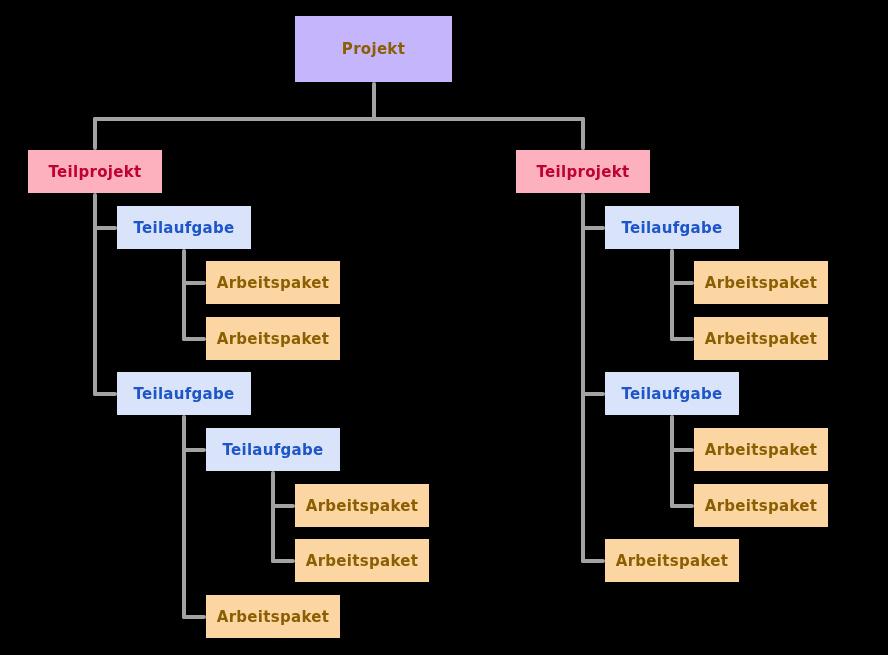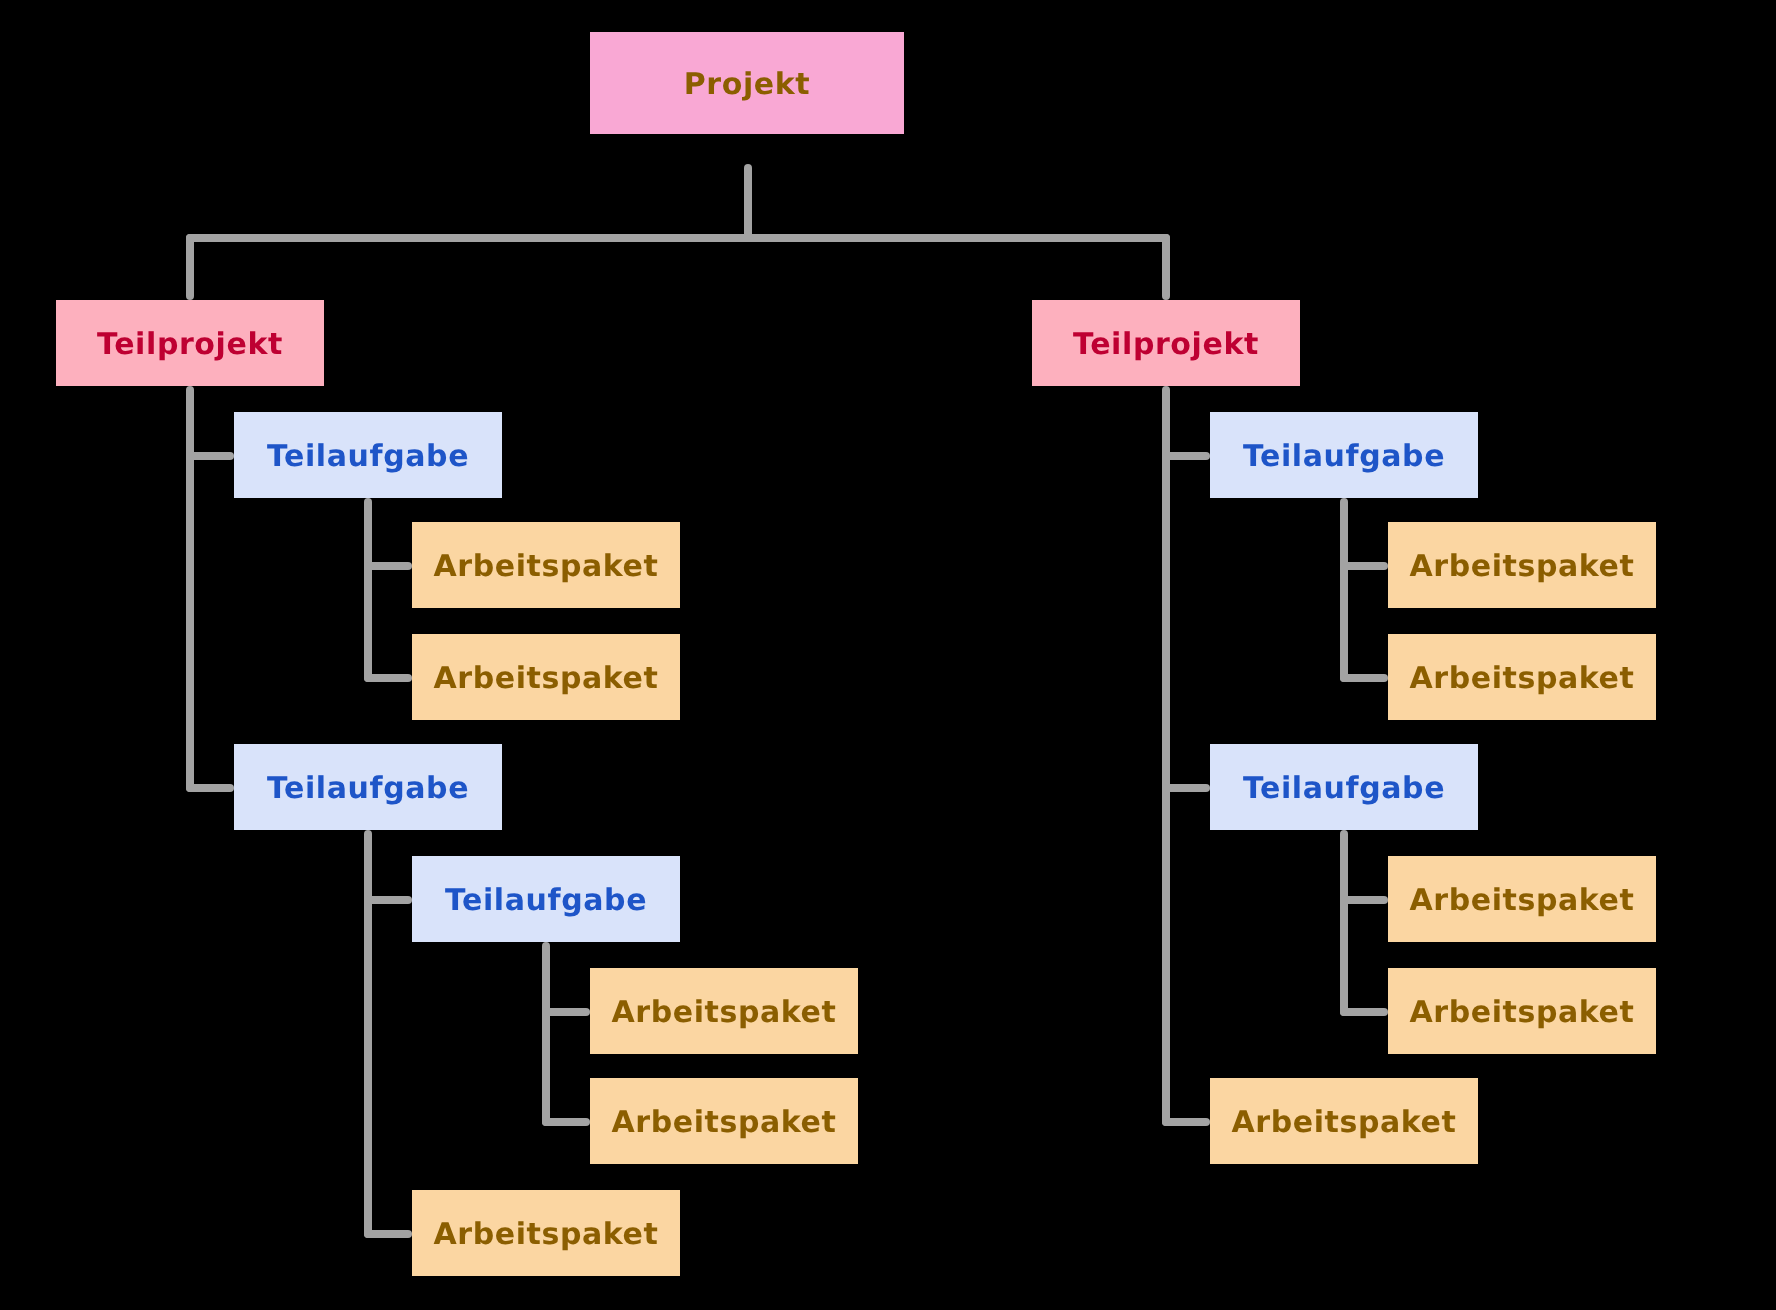--- a/index.html
+++ b/index.html
@@ -28,21 +28,21 @@
   }
   .connector {
     position: absolute;
     border-radius: 2px;
   }
 </style>
 </head>
 <body>
 
 <div class="canvas" style="background: rgb(0, 0, 0);">
-    <div class="node" style="left: 295px; top: 16px; width: 157px; height: 51px; background: #f9a8d4; color: rgb(139, 94, 0);">
+    <div class="node" style="left: 295px; top: 16px; width: 157px; height: 66px; background: #c4b5fd; color: rgb(139, 94, 0);">
       <span>Projekt</span>
     </div>
     <div class="connector" style="left: 371.5px; top: 82px; width: 4px; height: 39px; background: rgb(163, 163, 163);"></div>
     <div class="connector" style="left: 93px; top: 117px; width: 492px; height: 4px; background: rgb(163, 163, 163);"></div>
     <div class="connector" style="left: 93px; top: 117px; width: 4px; height: 33px; background: rgb(163, 163, 163);"></div>
     <div class="connector" style="left: 581px; top: 117px; width: 4px; height: 33px; background: rgb(163, 163, 163);"></div>
     <div class="node" style="left: 28px; top: 150px; width: 134px; height: 43px; background: rgb(253, 176, 190); color: rgb(190, 0, 50);">
       <span>Teilprojekt</span>
     </div>
     <div class="connector" style="left: 93px; top: 193px; width: 4px; height: 202.5px; background: rgb(163, 163, 163);"></div>

